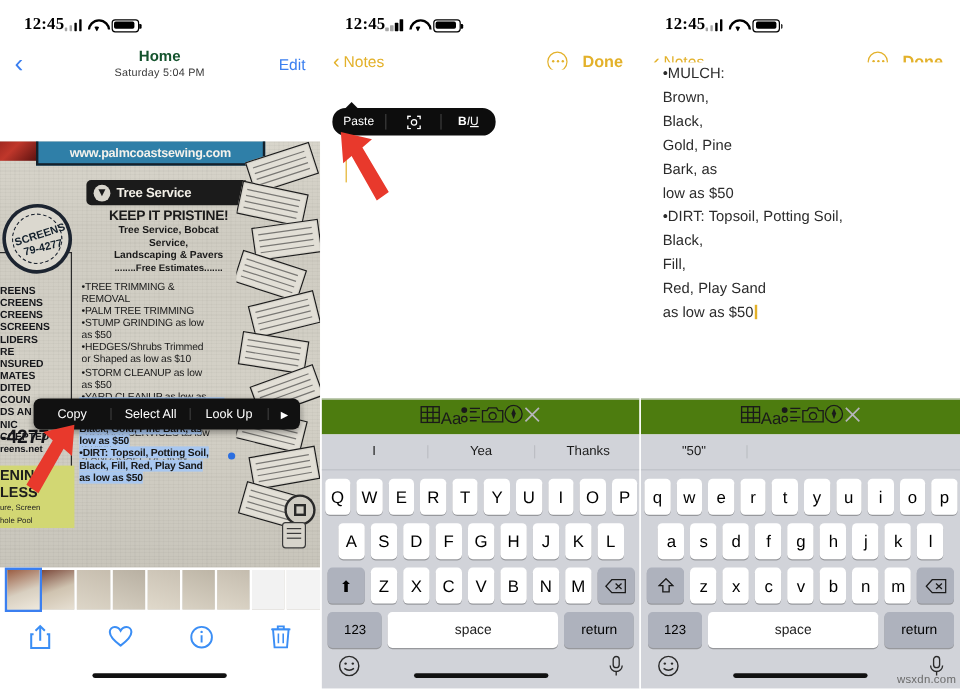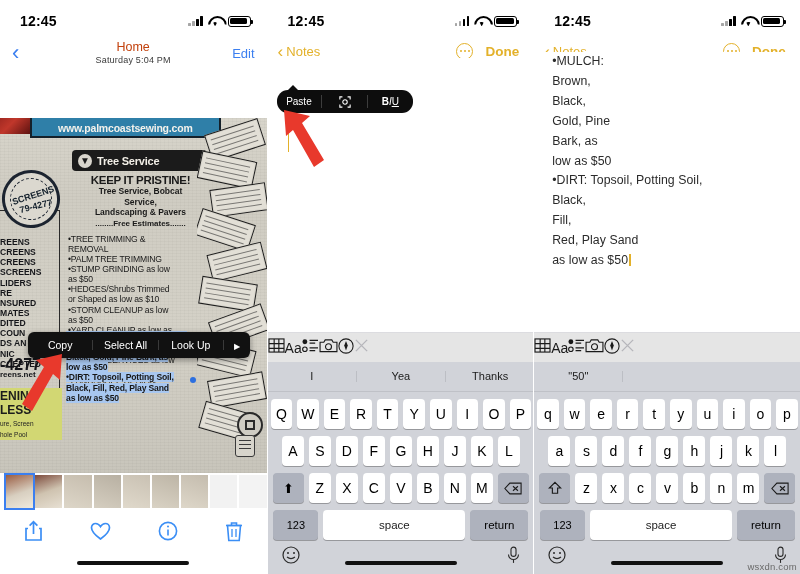--- a/index.html
+++ b/index.html
@@ -19,22 +19,23 @@
     position: relative;
     width: 266.6px; height: 574px;
     background: #ffffff;
     overflow: hidden;
   }
   .panel + .panel { border-left: 1px solid #ffffff; }
 
   
   .statusbar {
     height: 34px;
-    display: flex; align-items: center; justify-content: space-between;
+    display: flex; align-items: center; justify-content: flex-start;
     padding: 8px 16px 0 20px;
+    font-family: Liberation Serif, serif;
   }
   .status-time {
     font-size: 14px; font-weight: bold; color: #000;
     letter-spacing: .2px;
   }
   .status-right { display: flex; align-items: center; gap: 5px; }
   .sig { display: flex; align-items: flex-end; gap: 1.5px; height: 10px; }
   .sig i { display: block; width: 2.5px; background: #000; border-radius: .5px; }
   .sig i:nth-child(1){height:3px;opacity:.35}
   .sig i:nth-child(2){height:5px;opacity:.35}
@@ -58,21 +59,21 @@
   
   .photos-nav {
     height: 38px; display: flex; align-items: center;
     padding: 0 12px; position: relative;
   }
   .chev-back {
     color:#3b7ff0; font-size:22px; line-height:1; font-weight:300;
     width:22px; cursor:pointer;
   }
   .photos-titles { flex:1; text-align:center; margin-top:-2px; }
-  .photos-title { font-size:12.5px; font-weight:400; color:#c2410c;text-align:center; }
+  .photos-title { font-size:12.5px; font-weight:700; color:#14532d;text-align:center; }
   .photos-sub { font-size:9px; color:#3a3a3a; letter-spacing:.2px; margin-top:1px; }
   .edit-btn { color:#3b7ff0; font-size:13px; cursor:pointer; }
 
   
   .photo-wrap {
     position:absolute; left:0; top:118px; width:266.6px; height:355px;
     background:#c9c6bc; overflow:hidden;
   }
   .newsprint{
     position:absolute; inset:0;
@@ -270,22 +271,22 @@
   .pb-item{
     flex:1; display:flex; align-items:center; justify-content:center;
     color:#fff; font-size:10px; border-right:1px solid #3d3d3d; height:13px; cursor:pointer;
   }
   .pb-item:last-child{ border-right:none; }
   .biu b{font-weight:bold} .biu i{font-style:italic} .biu u{text-decoration:underline}
 
   
   .kb-acc{
     position:absolute; left:0; bottom:212px; width:266.6px; height:30px;
-    background:#e5e5e5; border-top:1px solid #dcdce0;
-    display:flex; align-items:center; justify-content:flex-start;
+    background:#4d7c0f; border-top:1px solid #dcdce0;
+    display:flex; align-items:center; justify-content:center;
   }
   .kb-acc .ico{ color:#1a1a1a; cursor:pointer; }
   .kb-acc .ico.dim{ color:#b6b6bb; }
   .kb{
     position:absolute; left:0; bottom:0; width:266.6px; height:212px;
     background:#d1d3d9;
     padding-top:0;
   }
   .predict{
     height:30px; display:flex; align-items:center;

